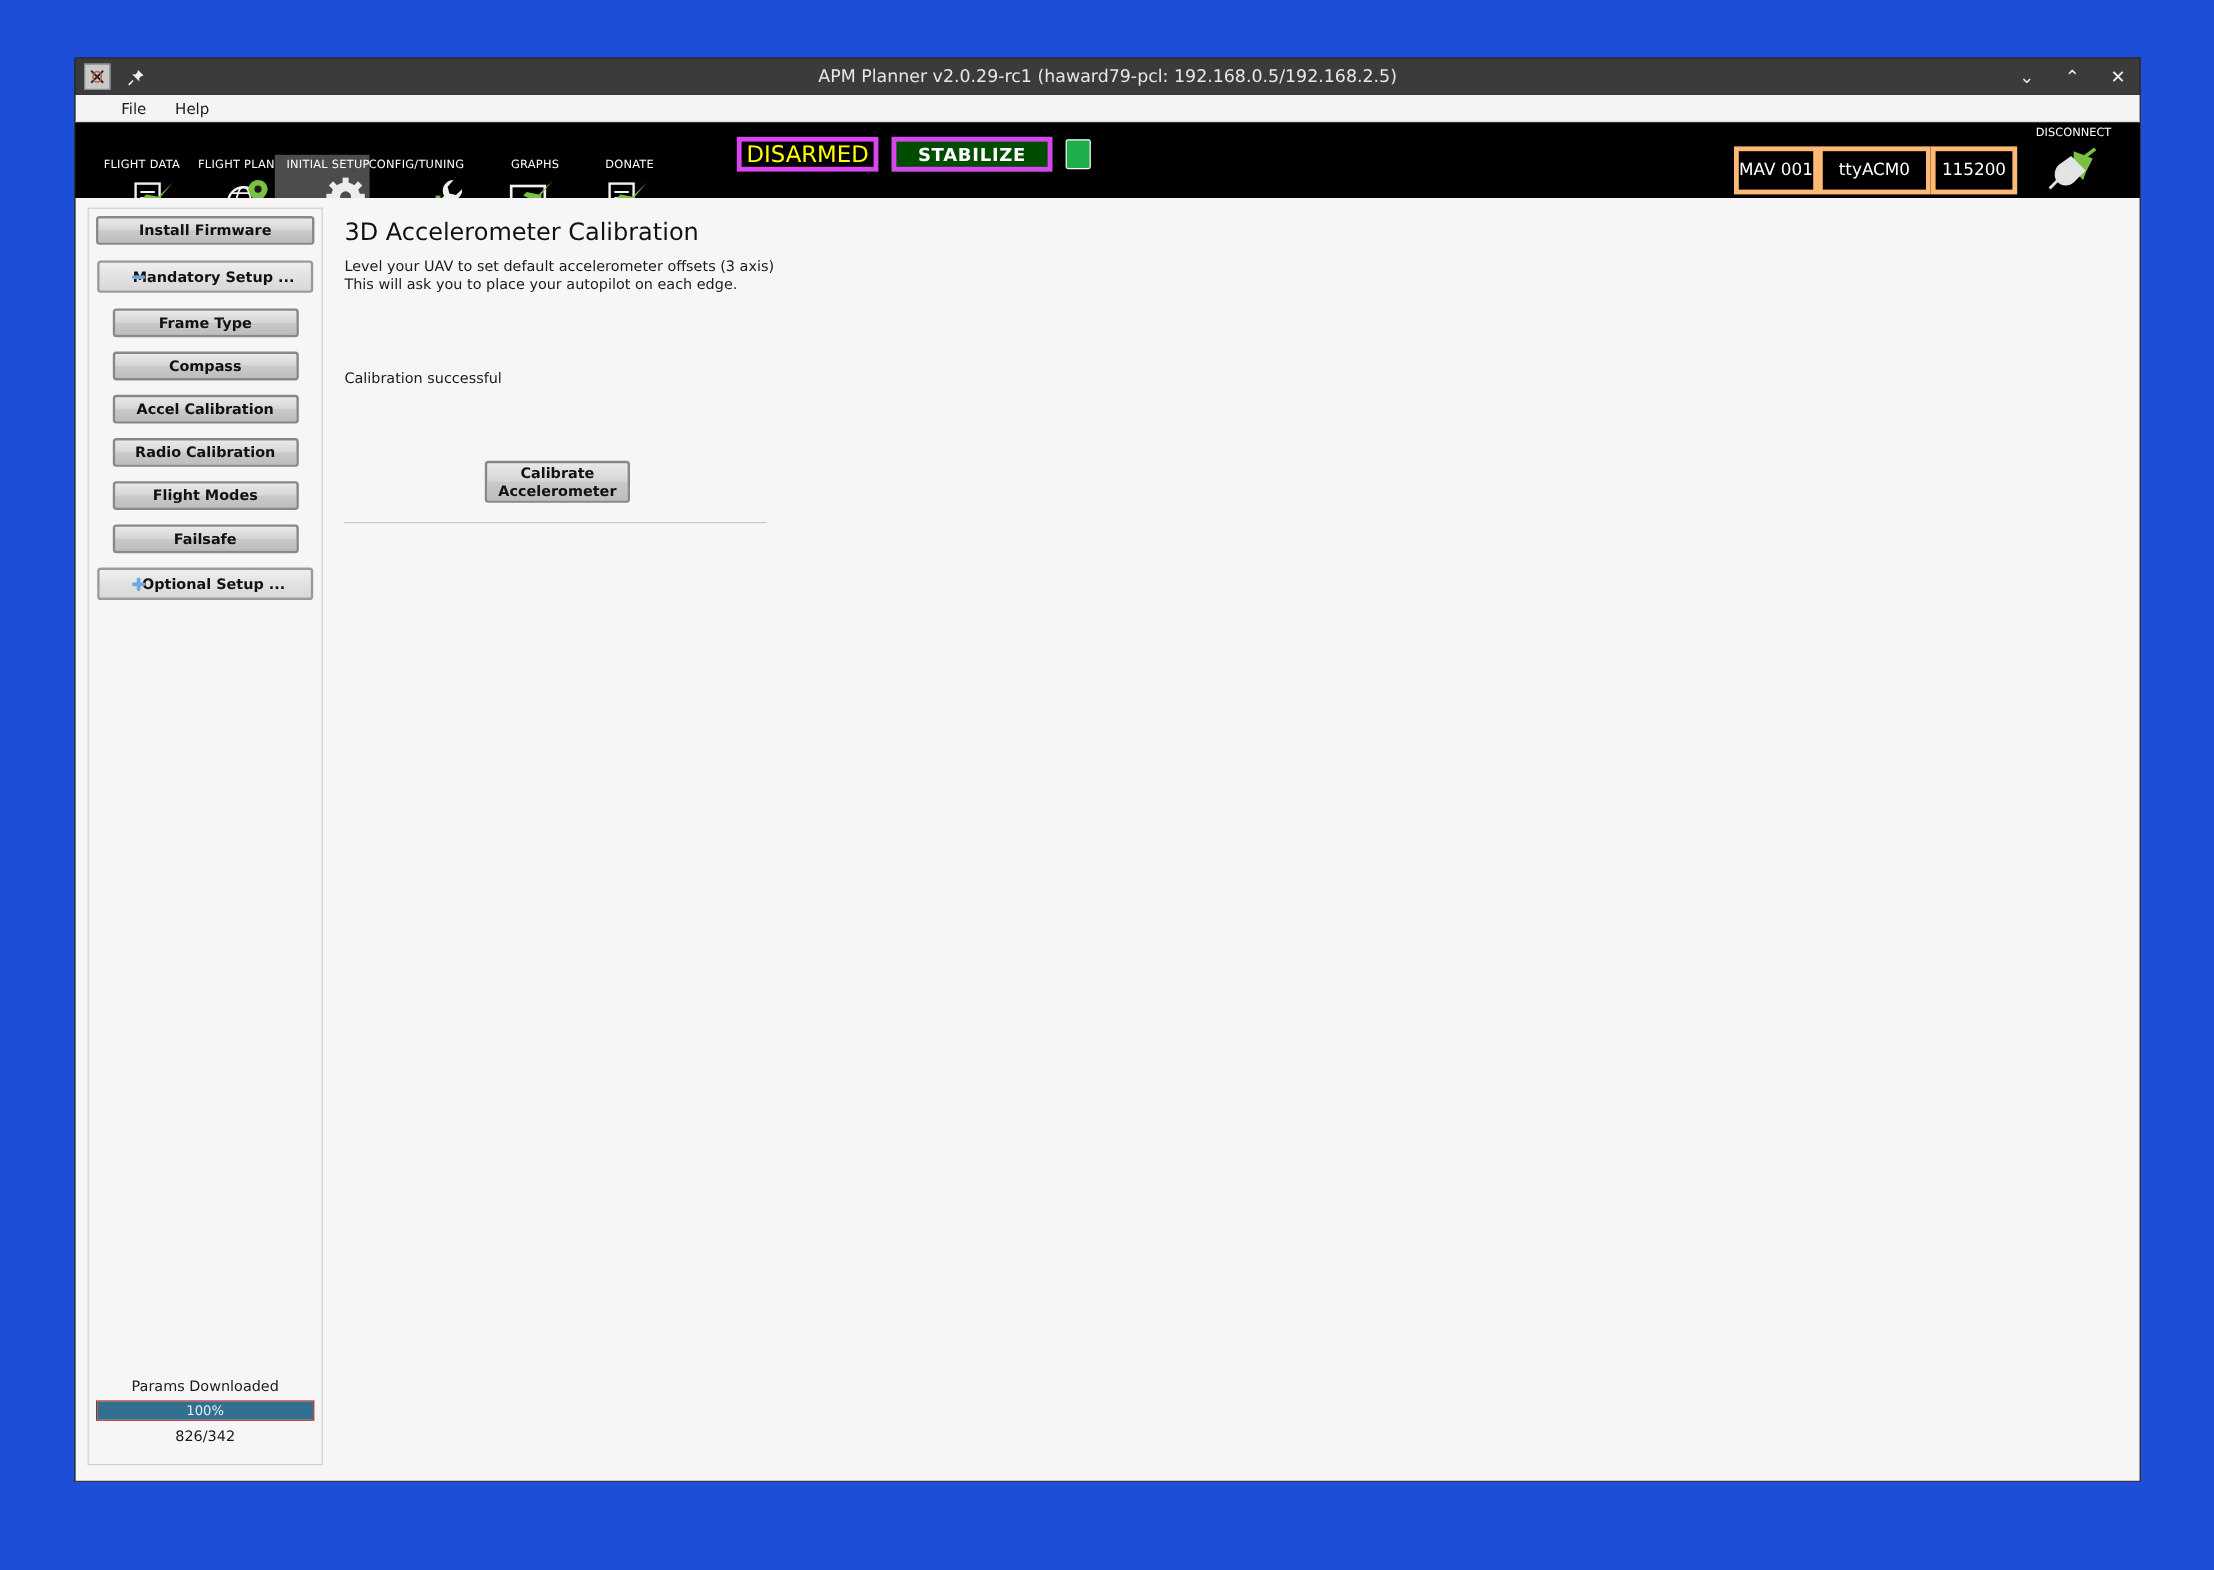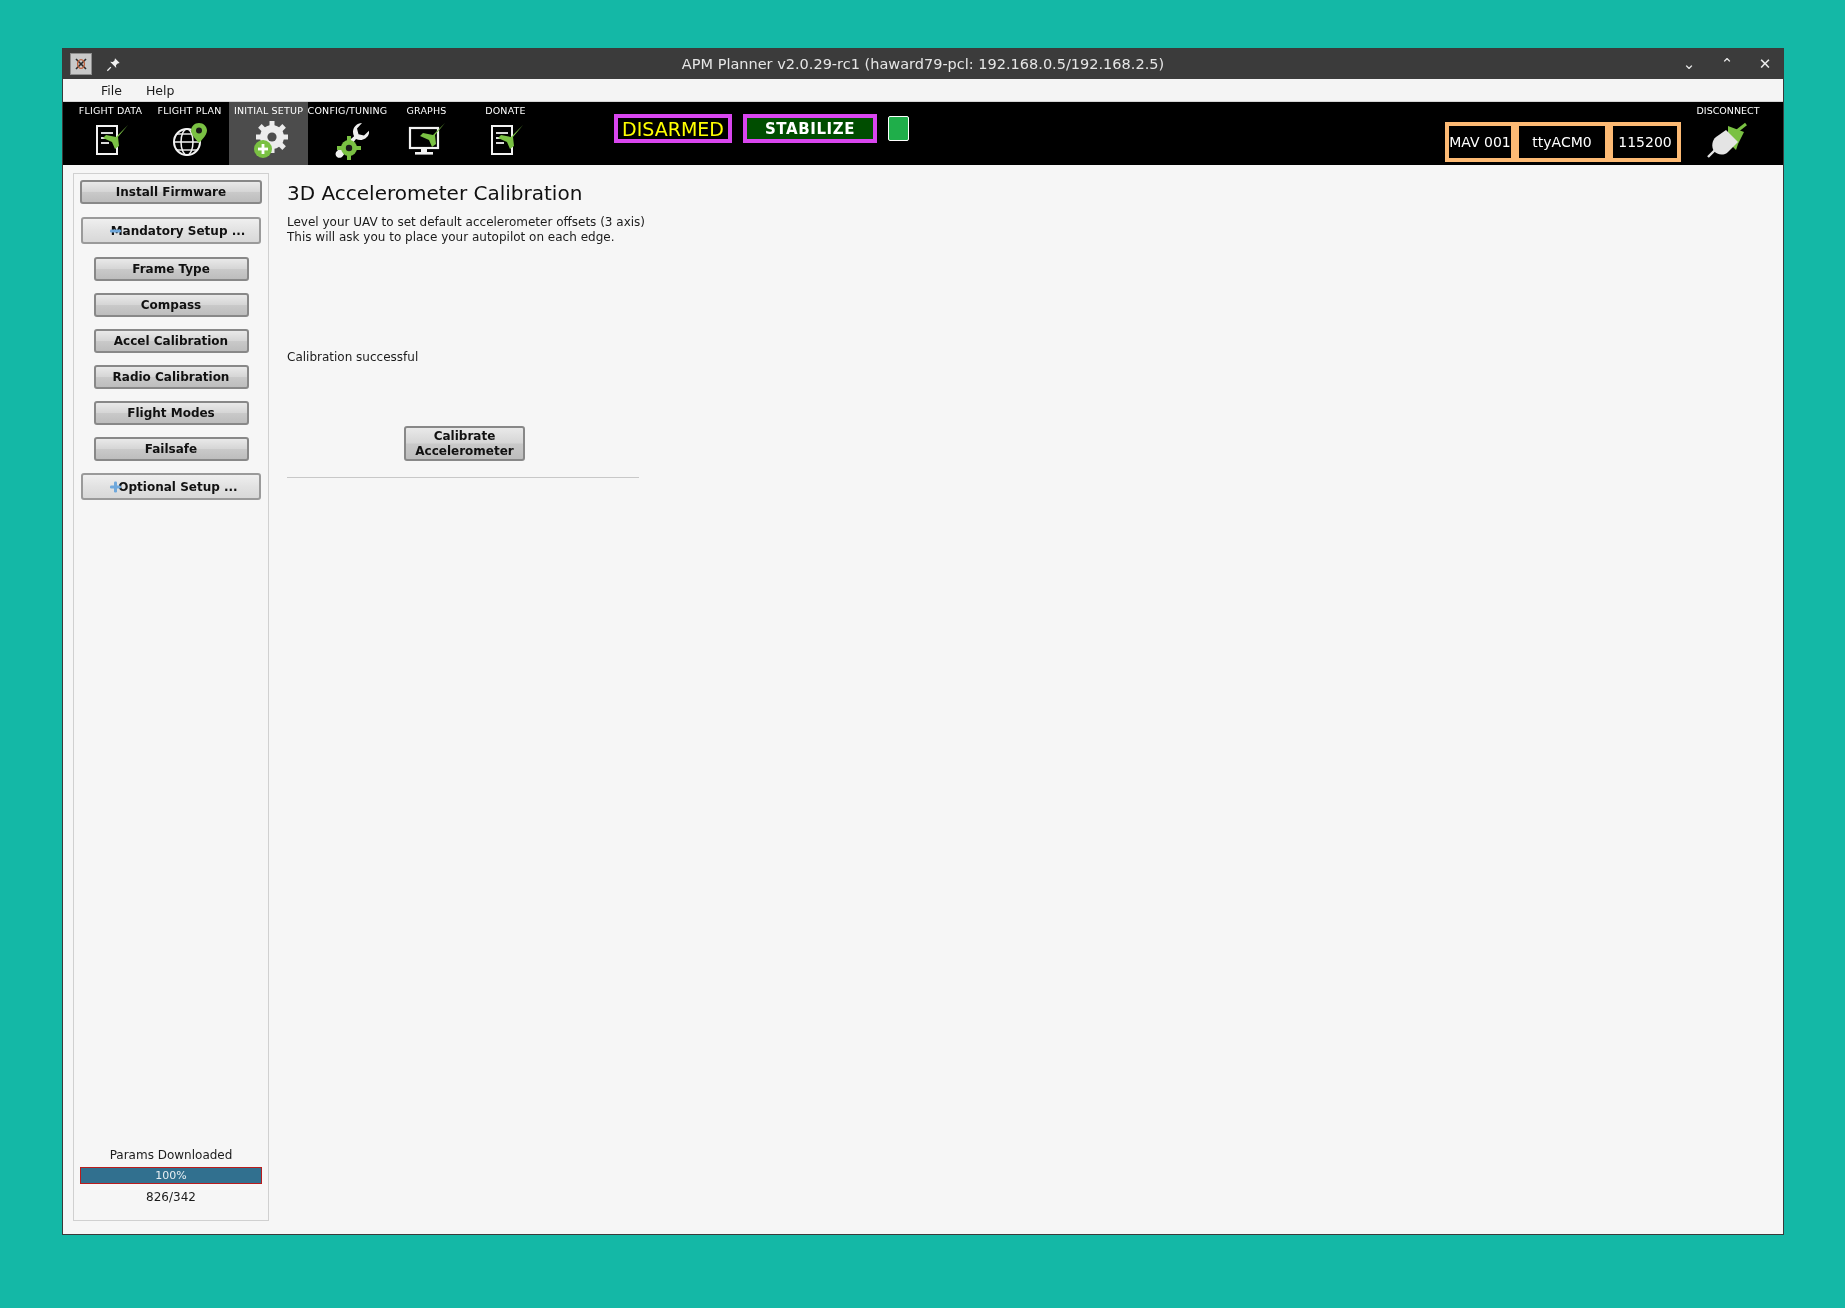--- a/index.html
+++ b/index.html
@@ -1,18 +1,18 @@
 <!DOCTYPE html>
 <html><head>
 <meta charset="utf-8">
 <style>
   html,body{margin:0;padding:0;background:#000;}
   body{width:1845px;height:1308px;font-family:"DejaVu Sans","Liberation Sans",sans-serif;overflow:hidden;}
 
-  .desktop{position:absolute;inset:0;background:#14b8a6;}
+  .desktop{position:absolute;inset:0;background:#1d4ed8;}
 
   
   .window{position:absolute;left:62px;top:48px;width:1722px;height:1187px;background:#000;
           border:1px solid #3a3a3a;box-sizing:border-box;display:flex;flex-direction:column;}
 
   
   .titlebar{height:30px;background:#3b3b3b;position:relative;flex:0 0 auto;display:flex;align-items:center;}
   .tb-icon{width:22px;height:22px;margin-left:7px;background:#c9c9c9;border:1px solid #8d8d8d;
            display:flex;align-items:center;justify-content:center;box-sizing:border-box;}
   .tb-pin{margin-left:12px;width:18px;height:18px;color:#e8e8e8;display:flex;align-items:center;justify-content:center;}
@@ -22,22 +22,22 @@
   .tb-btn{color:#ededed;font-size:15px;line-height:1;width:16px;text-align:center;cursor:default;}
 
   
   .menubar{height:22px;background:#f4f4f4;border-bottom:1px solid #d4d4d4;display:flex;align-items:center;
            padding-left:26px;gap:0;flex:0 0 auto;}
   .menu-item{font-size:12.5px;color:#1b1b1b;padding:2px 12px;}
 
   
   .toolbar{height:63px;background:#000;position:relative;flex:0 0 auto;}
   .tb-tabs{position:absolute;left:8px;top:0;display:flex;height:63px;}
-  .tb-tab{width:79px;height:63px;display:flex;flex-direction:column;align-items:center;
-          justify-content:flex-start;padding-top:3px;box-sizing:border-box;}
+  .tb-tab{width:79px;height:63px;display:flex;flex-direction:column;align-items:flex-end;
+          justify-content:flex-start;padding-top:3px;box-sizing:border-box;margin-top:27px;}
   .tb-tab.active{background:#4c4c4c;}
   .tb-tab .lbl{font-size:9.5px;color:#ffffff;letter-spacing:.2px;white-space:nowrap;
                font-family:"DejaVu Sans","Liberation Sans",sans-serif;}
   .tb-tab .ico{margin-top:2px;width:46px;height:44px;display:flex;align-items:center;justify-content:center;}
 
   .status-group{position:absolute;left:551px;top:12px;display:flex;align-items:center;gap:11px;}
   .badge{border:4px solid #d946ef;box-sizing:border-box;display:flex;align-items:center;justify-content:center;}
   .badge-disarmed{width:118px;height:29px;background:#000;color:#ffff00;font-size:19px;
                   font-family:"DejaVu Sans","Liberation Sans",sans-serif;}
   .badge-mode{width:134px;height:29px;background:#004d00;color:#ffffff;font-size:15px;font-weight:bold;letter-spacing:.6px;}
@@ -78,21 +78,21 @@
   .progress-fill{position:absolute;left:0;top:0;bottom:0;background:#31708f;}
   .progress-text{position:absolute;inset:0;display:flex;align-items:center;justify-content:center;
                  font-size:11px;color:#e8eef2;}
   .params-count{font-size:12px;color:#1b1b1b;margin-top:6px;}
 
   
   .content{flex:1 1 auto;padding:8px 0 0 18px;}
   .page-title{font-size:20px;color:#111;font-weight:normal;margin:0 0 10px 0;
               font-family:"DejaVu Sans","Liberation Sans",sans-serif;}
   .page-desc{font-size:12px;color:#1b1b1b;line-height:1.25;}
-  .calib-status{font-size:12px;color:#1b1b1b;margin-top:105px;}
+  .calib-status{font-size:12px;color:#1b1b1b;margin-top:63px;}
   .calib-area{margin-top:62px;width:352px;}
   .calib-btn{width:121px;height:35px;margin-left:117px;flex-direction:column;line-height:1.22;
              font-weight:bold;font-size:12px;}
   .hr{margin-top:16px;width:352px;height:1px;background:#c8c8c8;}
 </style>
 </head>
 <body>
 
 <div class="desktop">
 

